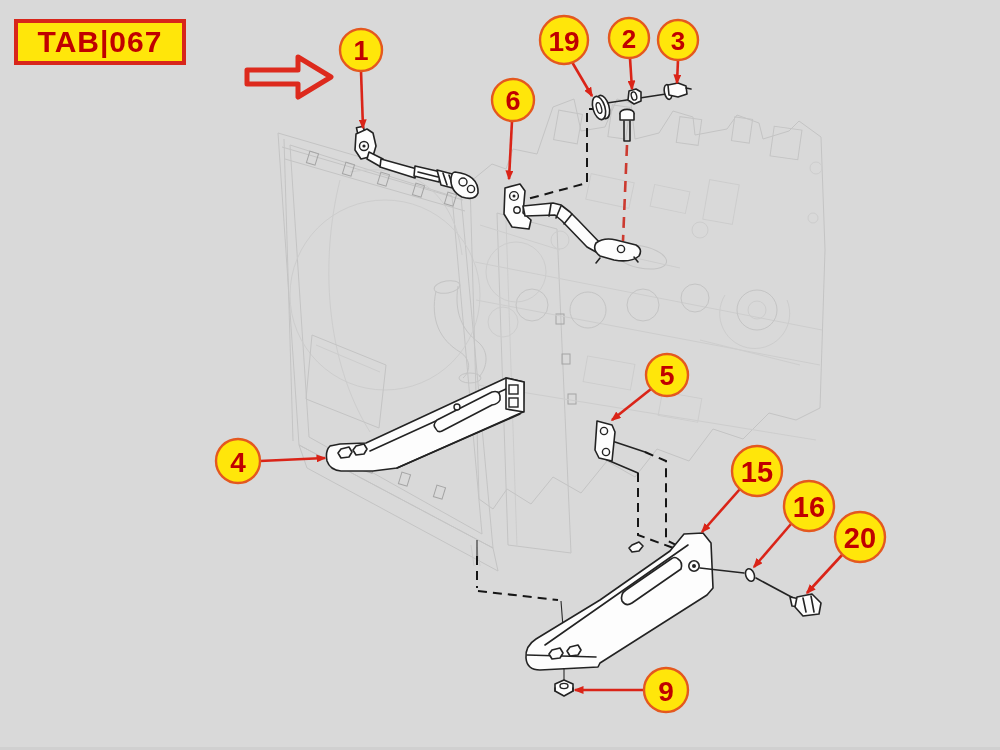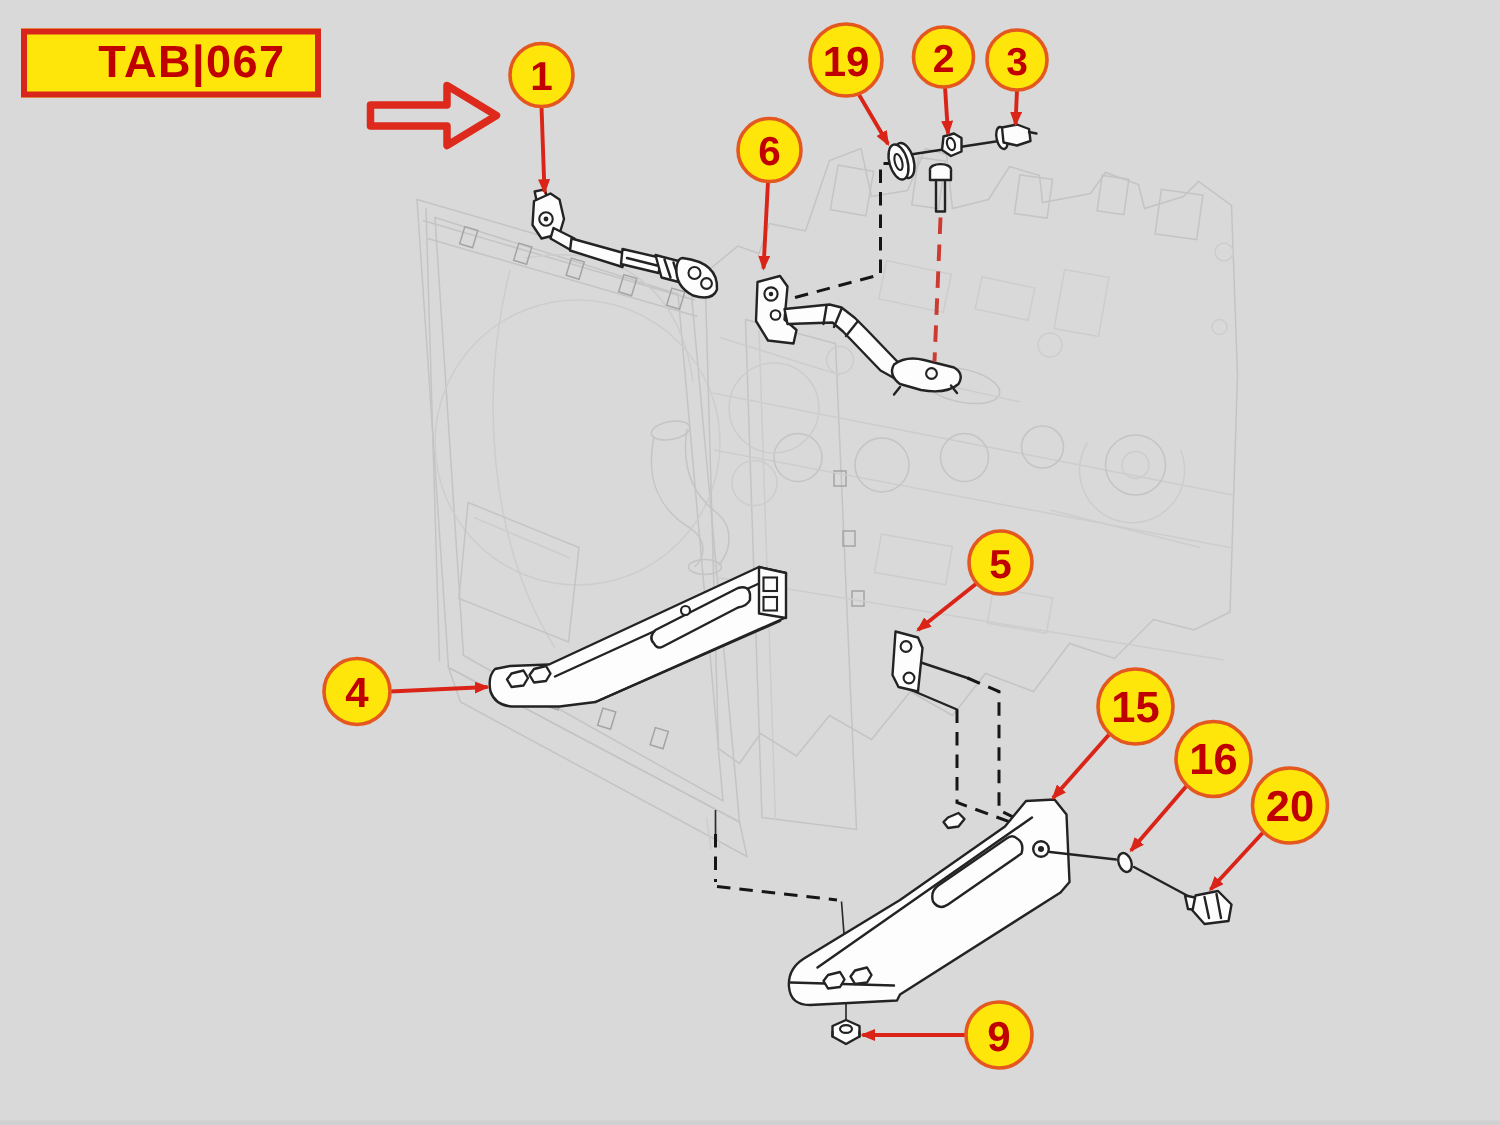--- a/index.html
+++ b/index.html
@@ -247,16 +247,16 @@
       <circle cx="809" cy="506" r="25" fill="#ffe60a" stroke="#e4581f" stroke-width="2.4"></circle>
       <text x="809" y="507" text-anchor="middle" dominant-baseline="central" fill="#c00000" font-size="29" class="callout-text">16</text>
       <line x1="842" y1="555" x2="807" y2="593" stroke="#da2418" stroke-width="2.6" marker-end="url(#ah)"></line>
       <circle cx="860" cy="537" r="25" fill="#ffe60a" stroke="#e4581f" stroke-width="2.4"></circle>
       <text x="860" y="538" text-anchor="middle" dominant-baseline="central" fill="#c00000" font-size="29" class="callout-text">20</text>
       <line x1="644" y1="690" x2="575" y2="690" stroke="#da2418" stroke-width="2.6" marker-end="url(#ah)"></line>
       <circle cx="666" cy="690" r="22" fill="#ffe60a" stroke="#e4581f" stroke-width="2.4"></circle>
       <text x="666" y="691" text-anchor="middle" dominant-baseline="central" fill="#c00000" font-size="28" class="callout-text">9</text>
     </svg>
 
-  <div id="tab-label" style="background: rgb(255, 230, 10); border-color: rgb(216, 38, 27); color: rgb(192, 0, 0); padding-left: 28px;">TAB|067</div>
+  <div id="tab-label" style="background: rgb(255, 230, 10); border-color: rgb(216, 38, 27); color: rgb(192, 0, 0);">TAB|067</div>
 
   <div id="bottom-edge"></div>
 </div>
 
 </body></html>

